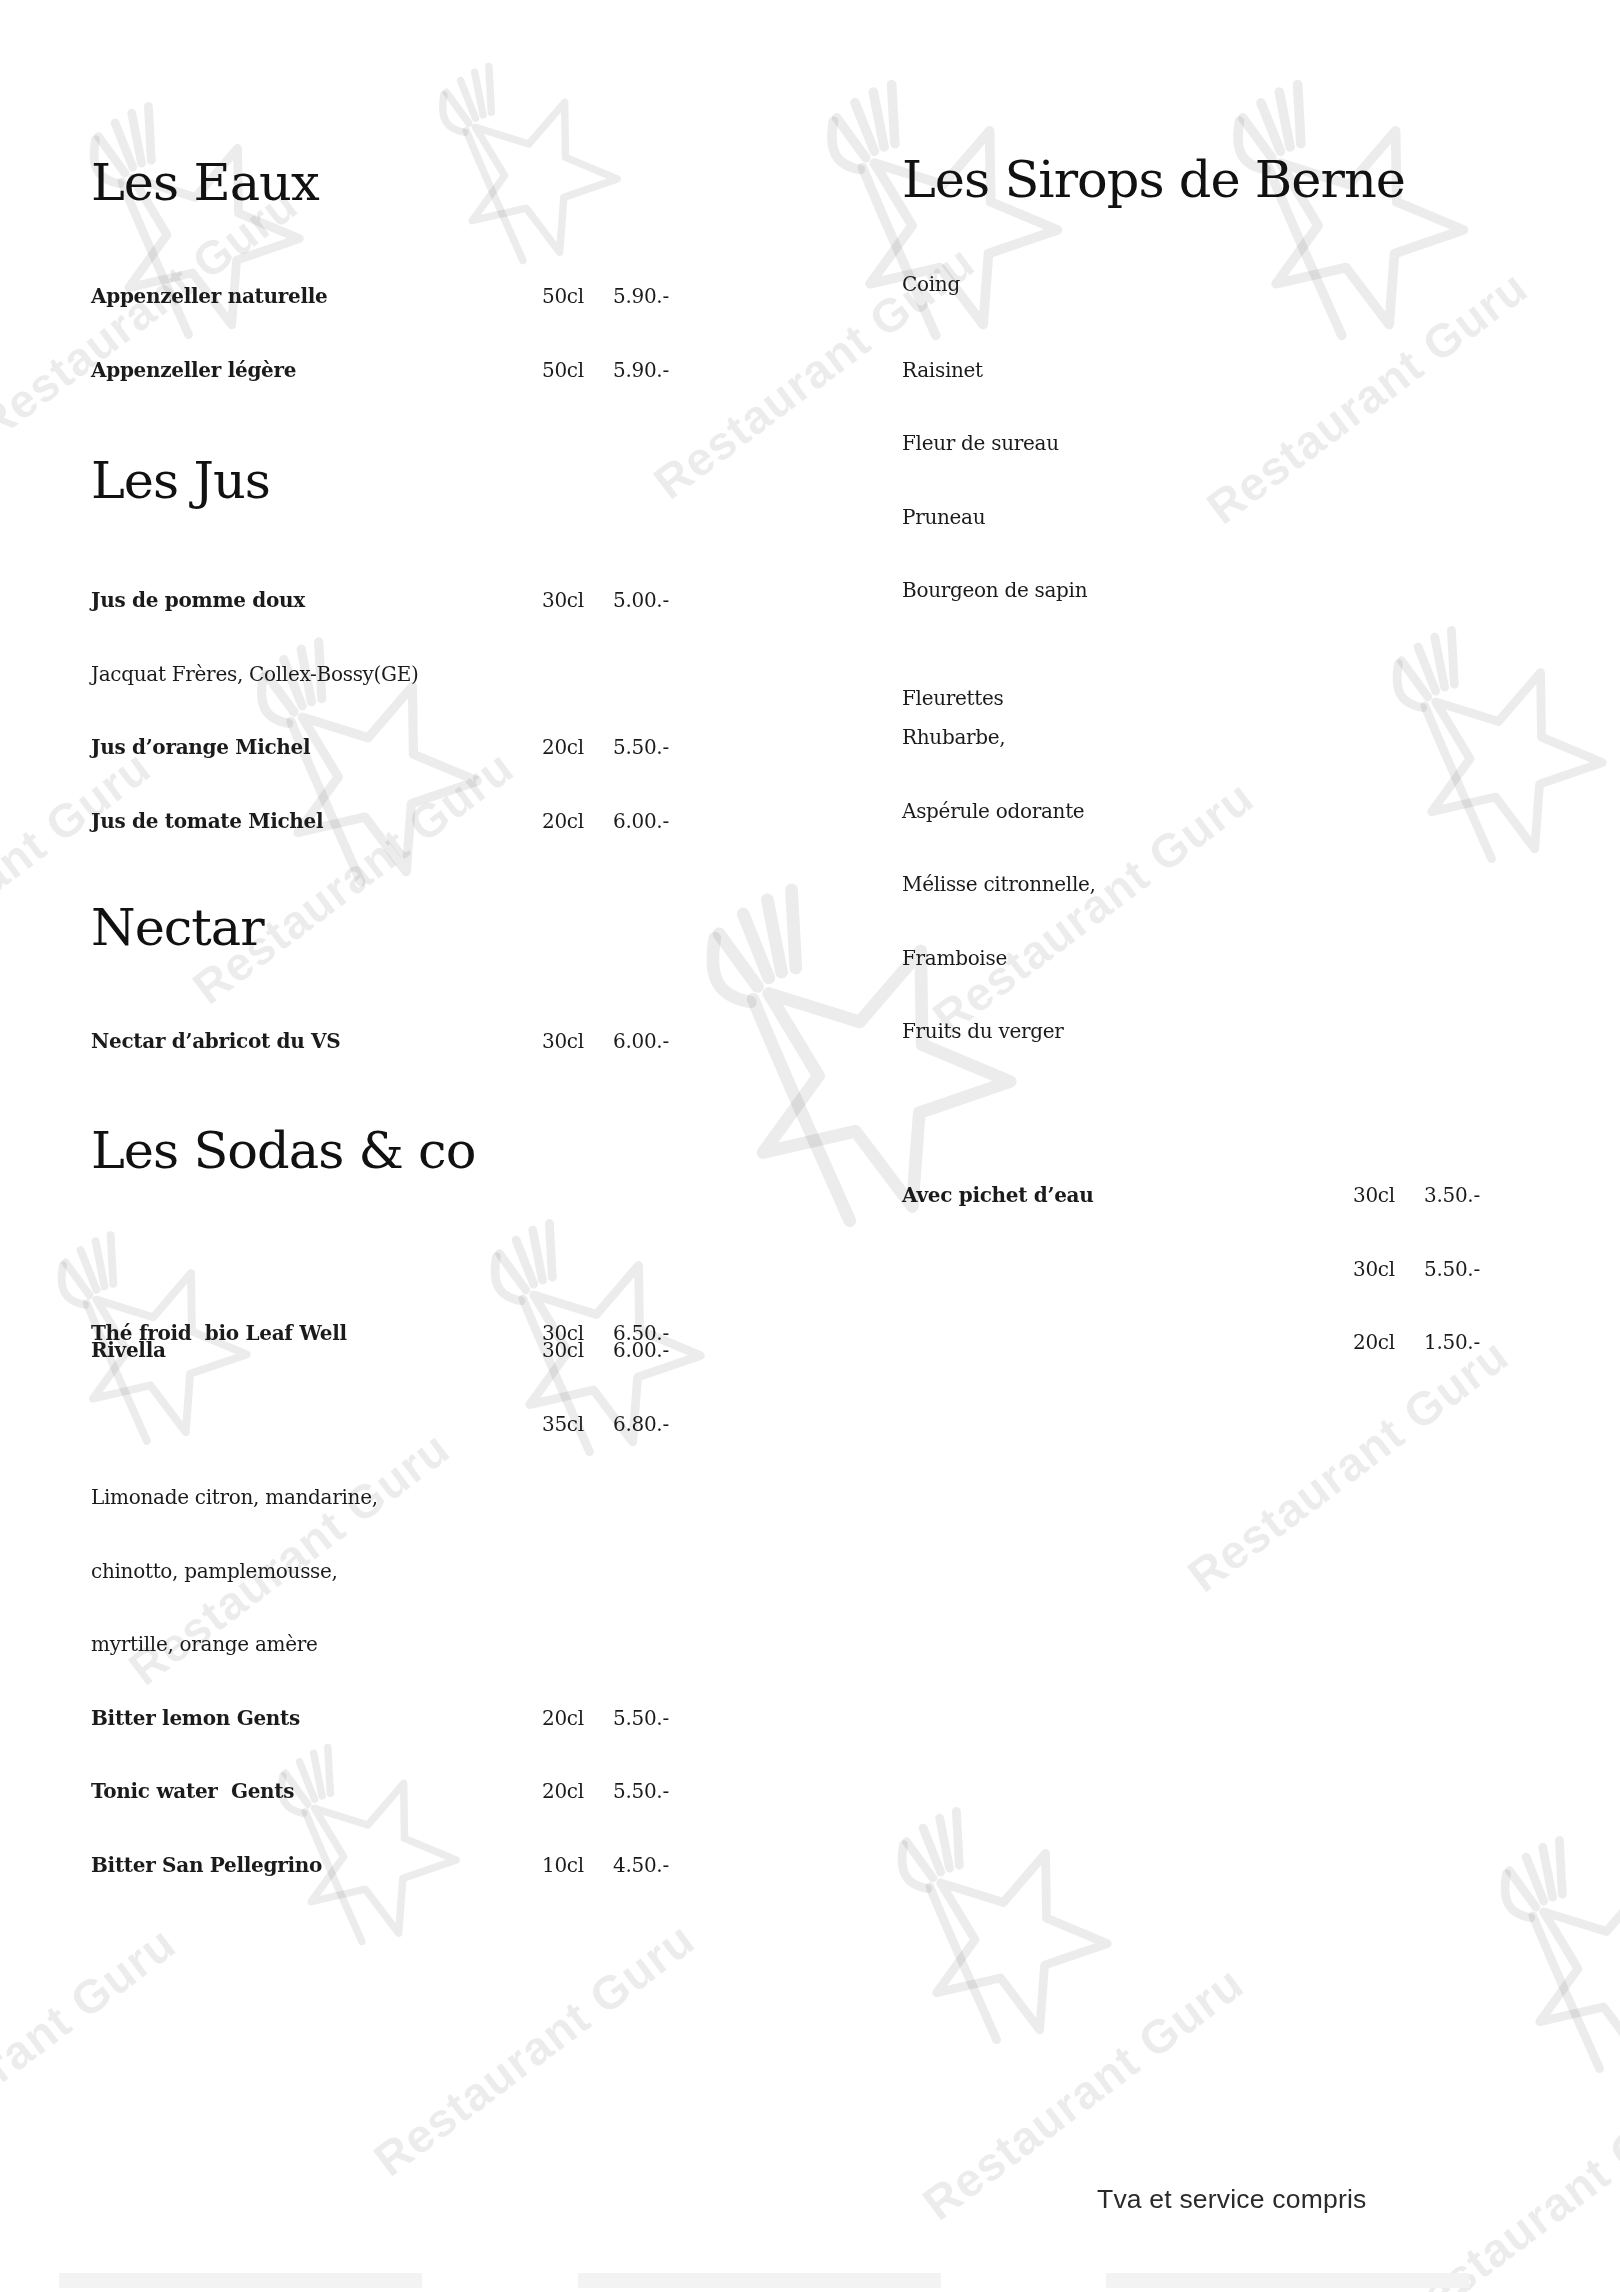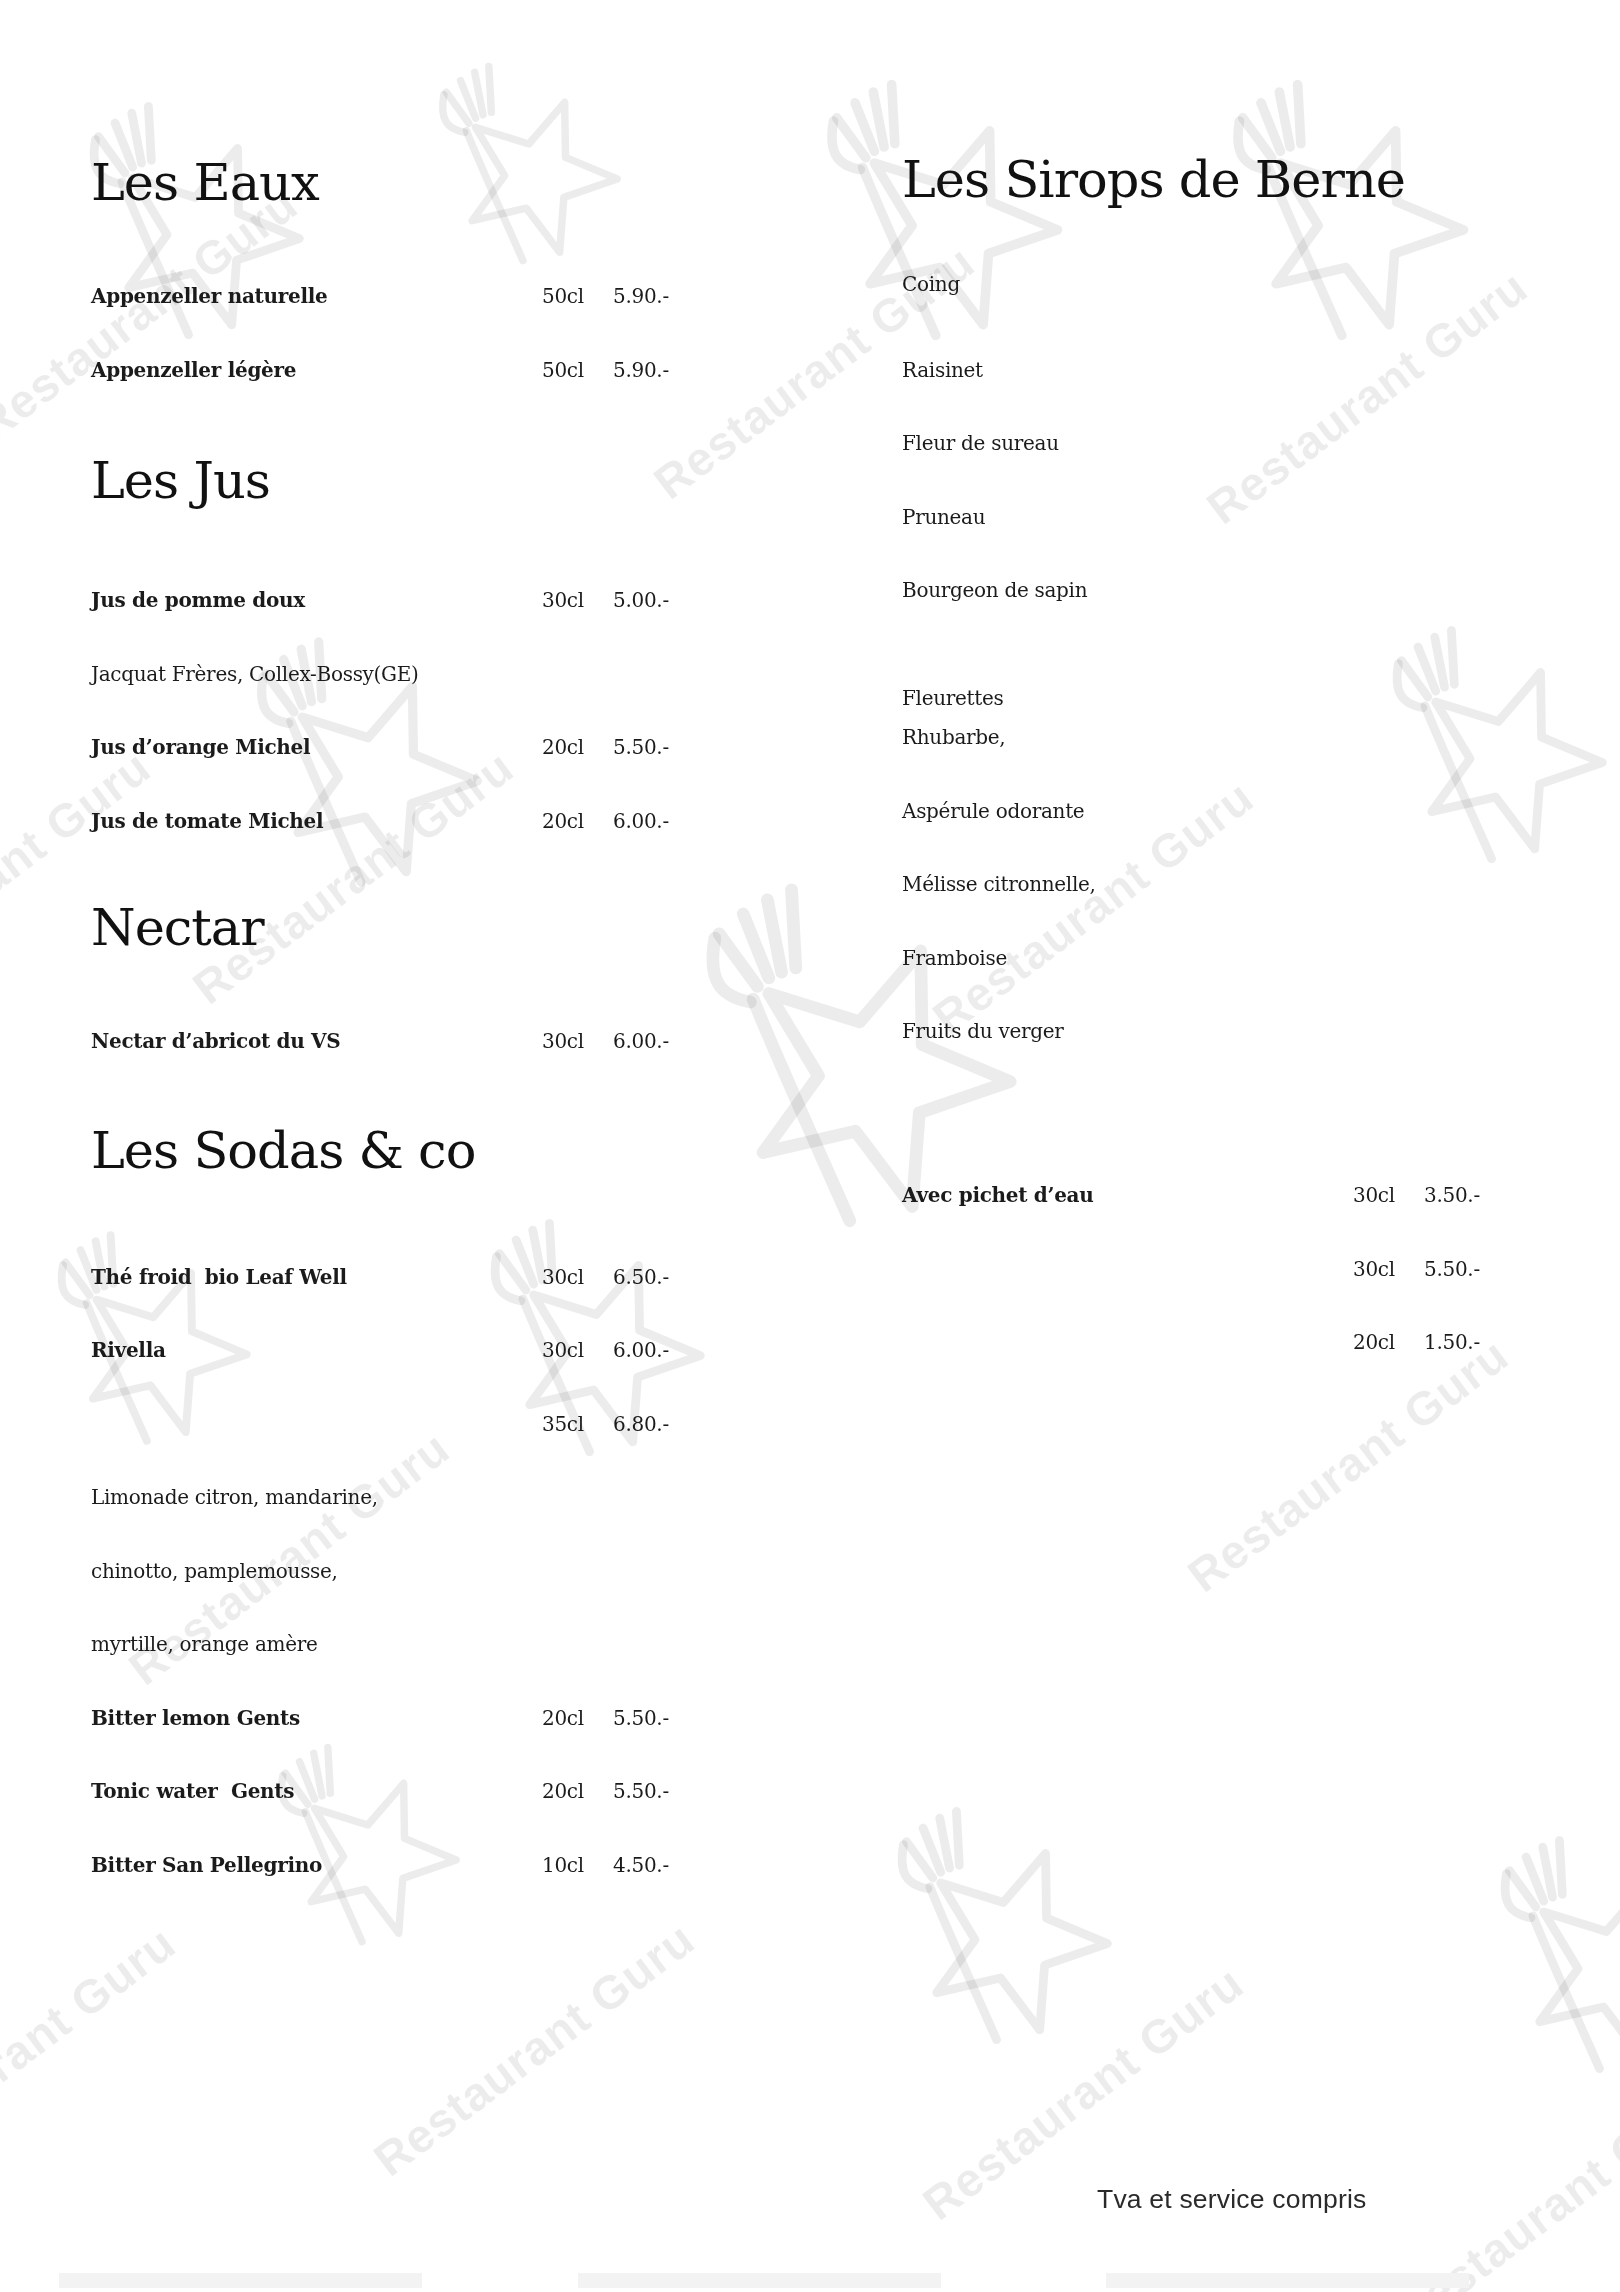--- a/index.html
+++ b/index.html
@@ -162,21 +162,21 @@
       <div class="row bold" style="left: 91px; top: 277px; width: 686px;"><span class="name">Appenzeller naturelle</span><span class="size">50cl</span><span class="price">5.90.-</span></div>
       <div class="row bold" style="left: 91px; top: 351px; width: 686px;"><span class="name">Appenzeller légère</span><span class="size">50cl</span><span class="price">5.90.-</span></div>
       <div class="sec-title" style="left: 91px; top: 453px;">Les Jus</div>
       <div class="row bold" style="left: 91px; top: 581px; width: 686px;"><span class="name">Jus de pomme doux</span><span class="size">30cl</span><span class="price">5.00.-</span></div>
       <div class="row" style="left: 91px; top: 655px; width: 686px;"><span class="name">Jacquat Frères, Collex-Bossy(GE)</span><span class="size"></span><span class="price"></span></div>
       <div class="row bold" style="left: 91px; top: 728px; width: 686px;"><span class="name">Jus d’orange Michel</span><span class="size">20cl</span><span class="price">5.50.-</span></div>
       <div class="row bold" style="left: 91px; top: 802px; width: 686px;"><span class="name">Jus de tomate Michel</span><span class="size">20cl</span><span class="price">6.00.-</span></div>
       <div class="sec-title" style="left: 91px; top: 900px;">Nectar</div>
       <div class="row bold" style="left: 91px; top: 1022px; width: 686px;"><span class="name">Nectar d’abricot du VS</span><span class="size">30cl</span><span class="price">6.00.-</span></div>
       <div class="sec-title" style="left: 91px; top: 1123px;">Les Sodas &amp; co</div>
-      <div class="row bold" style="left: 91px; top: 1258px; width: 686px;"><span class="name">Thé froid  bio Leaf Well</span><span class="size">30cl</span><span class="price">6.50.-</span></div>
+      <div class="row bold" style="left: 91px; top: 1314px; width: 686px;"><span class="name">Thé froid  bio Leaf Well</span><span class="size">30cl</span><span class="price">6.50.-</span></div>
       <div class="row bold" style="left: 91px; top: 1331px; width: 686px;"><span class="name">Rivella</span><span class="size">30cl</span><span class="price">6.00.-</span></div>
       <div class="row bold" style="left: 91px; top: 1405px; width: 686px;"><span class="size">35cl</span><span class="price">6.80.-</span></div>
       <div class="row" style="left: 91px; top: 1478px; width: 686px;"><span class="name">Limonade citron, mandarine,</span><span class="size"></span><span class="price"></span></div>
       <div class="row" style="left: 91px; top: 1552px; width: 686px;"><span class="name">chinotto, pamplemousse,</span><span class="size"></span><span class="price"></span></div>
       <div class="row" style="left: 91px; top: 1625px; width: 686px;"><span class="name">myrtille, orange amère</span><span class="size"></span><span class="price"></span></div>
       <div class="row bold" style="left: 91px; top: 1699px; width: 686px;"><span class="name">Bitter lemon Gents</span><span class="size">20cl</span><span class="price">5.50.-</span></div>
       <div class="row bold" style="left: 91px; top: 1772px; width: 686px;"><span class="name">Tonic water  Gents</span><span class="size">20cl</span><span class="price">5.50.-</span></div>
       <div class="row bold" style="left: 91px; top: 1846px; width: 686px;"><span class="name">Bitter San Pellegrino</span><span class="size">10cl</span><span class="price">4.50.-</span></div>
       <div class="sec-title" style="left: 902px; top: 152px;">Les Sirops de Berne</div>
       <div class="row" style="left: 902px; top: 265px; width: 686px;"><span class="name">Coing</span><span class="size"></span><span class="price"></span></div>

